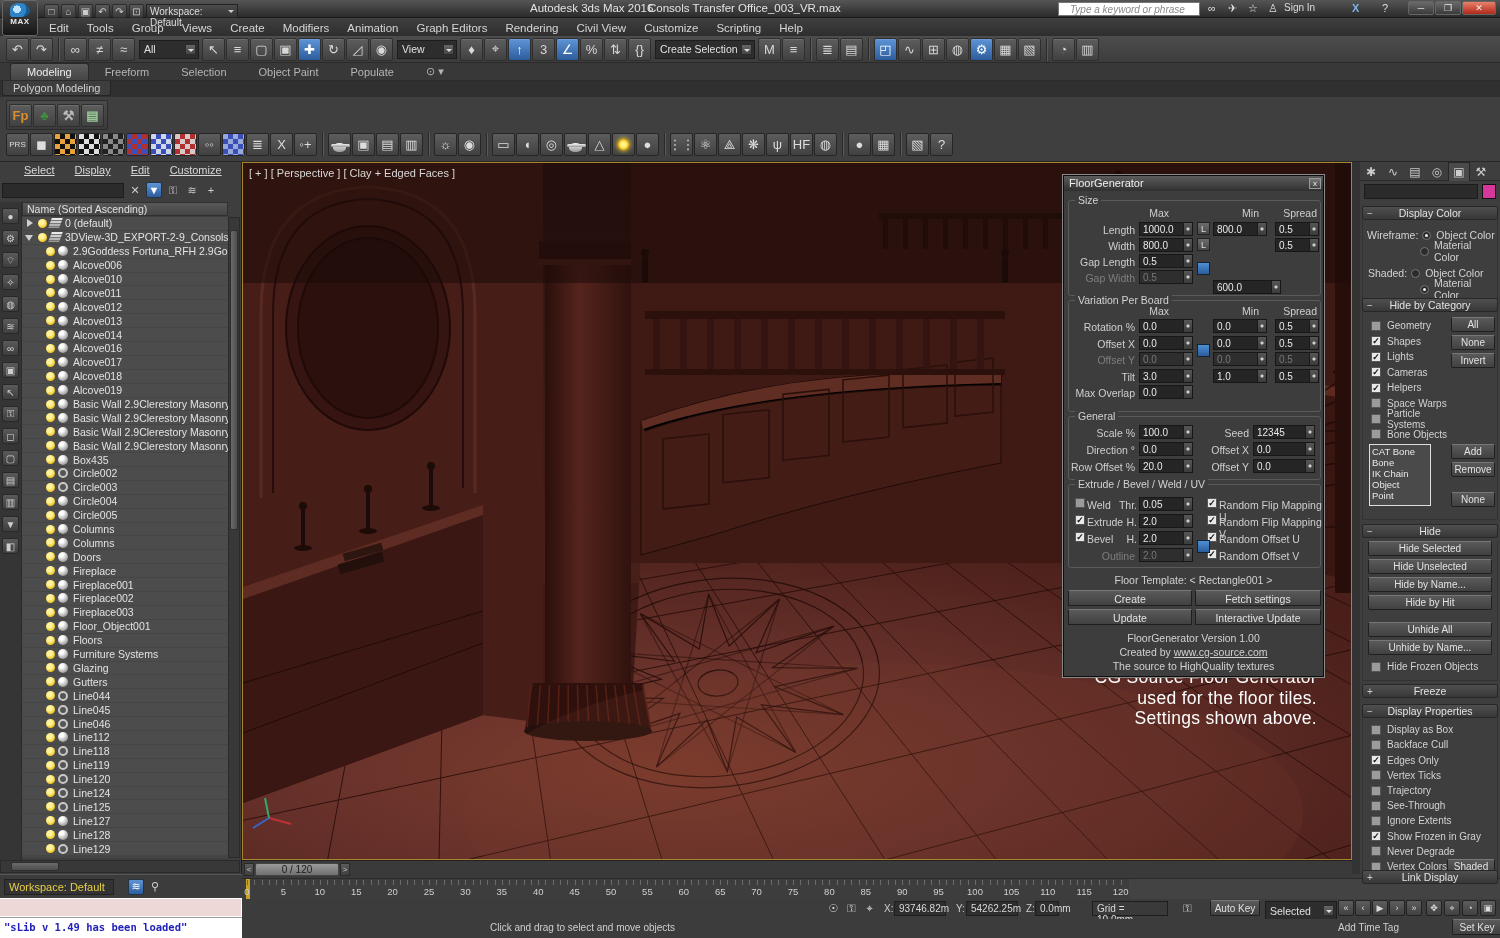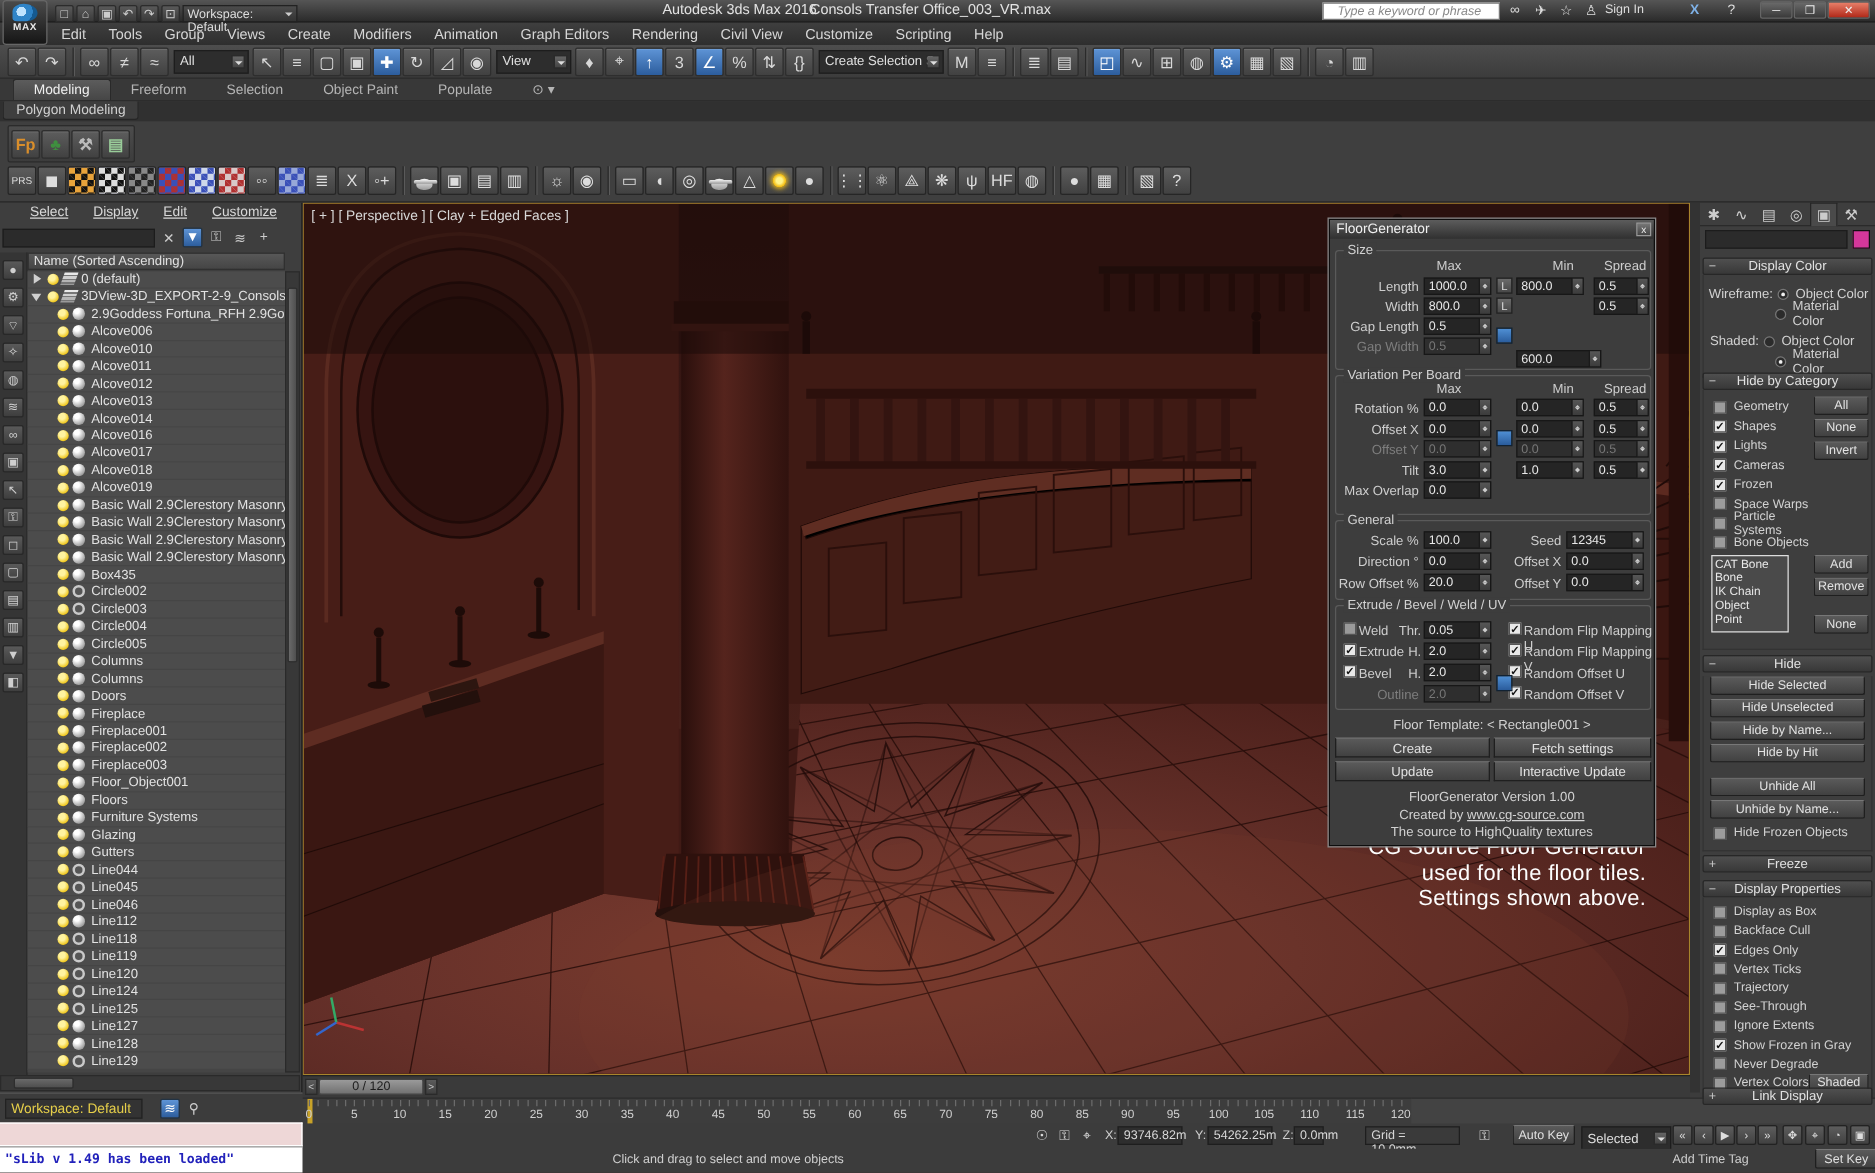--- a/index.html
+++ b/index.html
@@ -893,21 +893,21 @@
           <div class="cbrow" style="position: absolute; top: 37px; left: 0px; width: 85px;">
             <span class="chk2">✓</span>
             <span style="font-size: 10px;">Lights</span>
           </div>
           <div class="cbrow" style="position: absolute; top: 52.5px; left: 0px; width: 85px;">
             <span class="chk2">✓</span>
             <span style="font-size: 10px;">Cameras</span>
           </div>
           <div class="cbrow" style="position: absolute; top: 68px; left: 0px; width: 85px;">
             <span class="chk2">✓</span>
-            <span style="font-size: 10px;">Frozen</span>
+            <span style="font-size: 10px;">Helpers</span>
           </div>
           <div class="cbrow" style="position: absolute; top: 83.5px; left: 0px; width: 85px;">
             <span class="chk2 off"></span>
             <span style="font-size: 10px;">Space Warps</span>
           </div>
           <div class="cbrow" style="position: absolute; top: 99px; left: 0px; width: 85px;">
             <span class="chk2 off"></span>
             <span style="font-size: 10px;">Particle Systems</span>
           </div>
           <div class="cbrow" style="position: absolute; top: 114.5px; left: 0px; width: 85px;">

